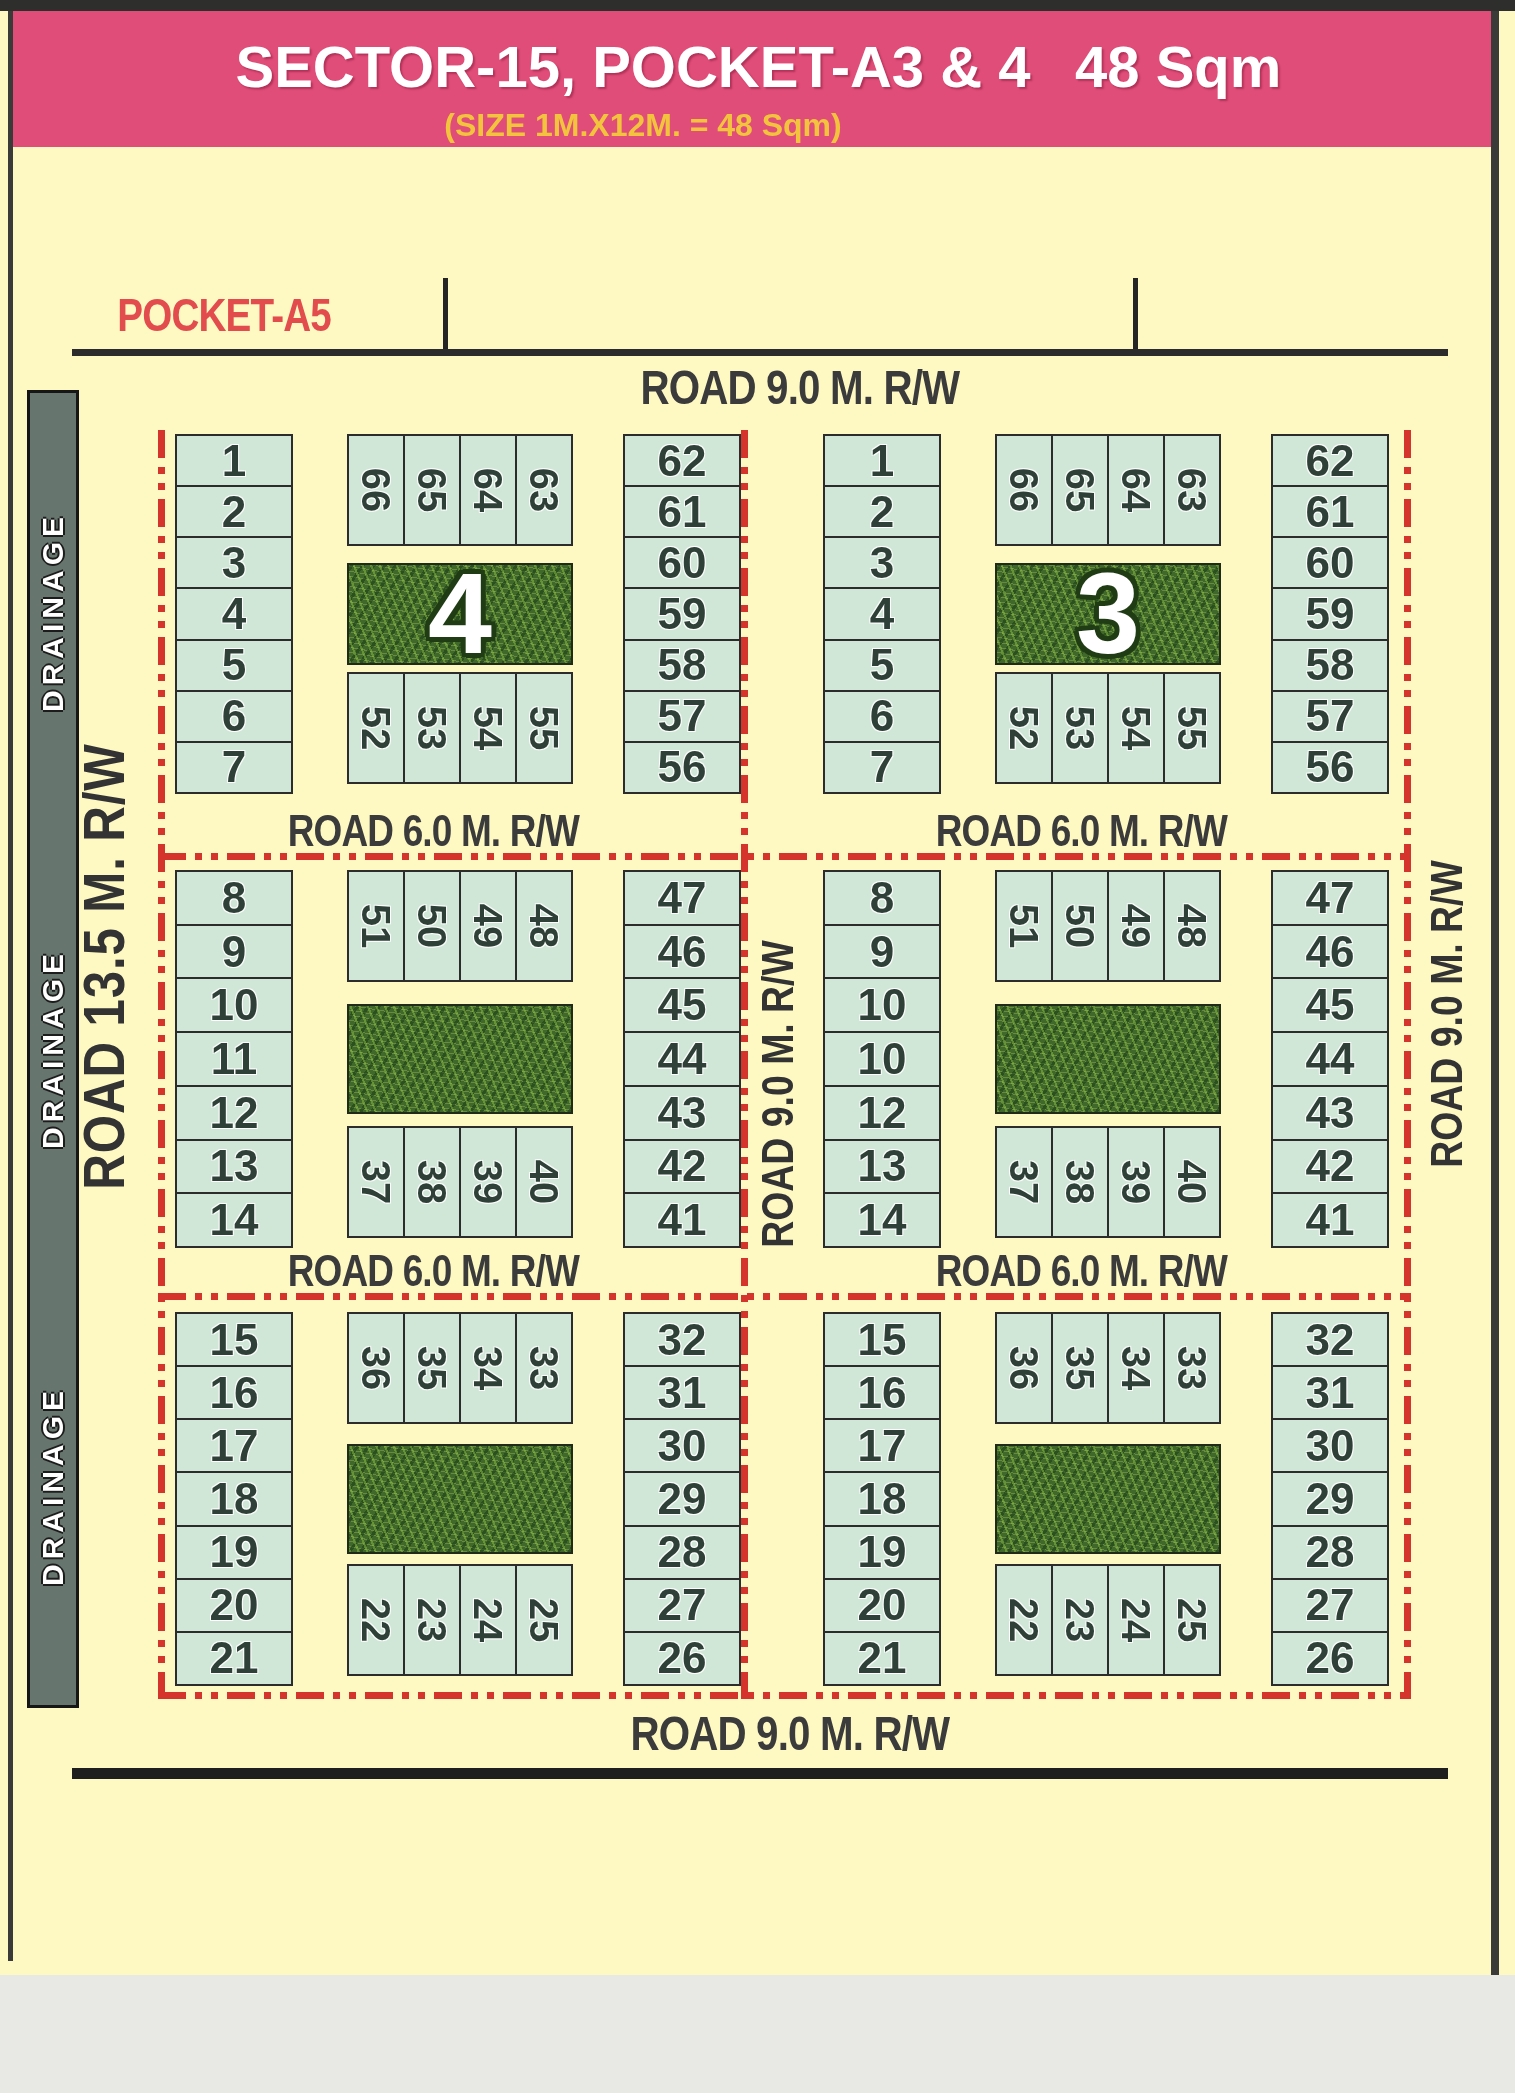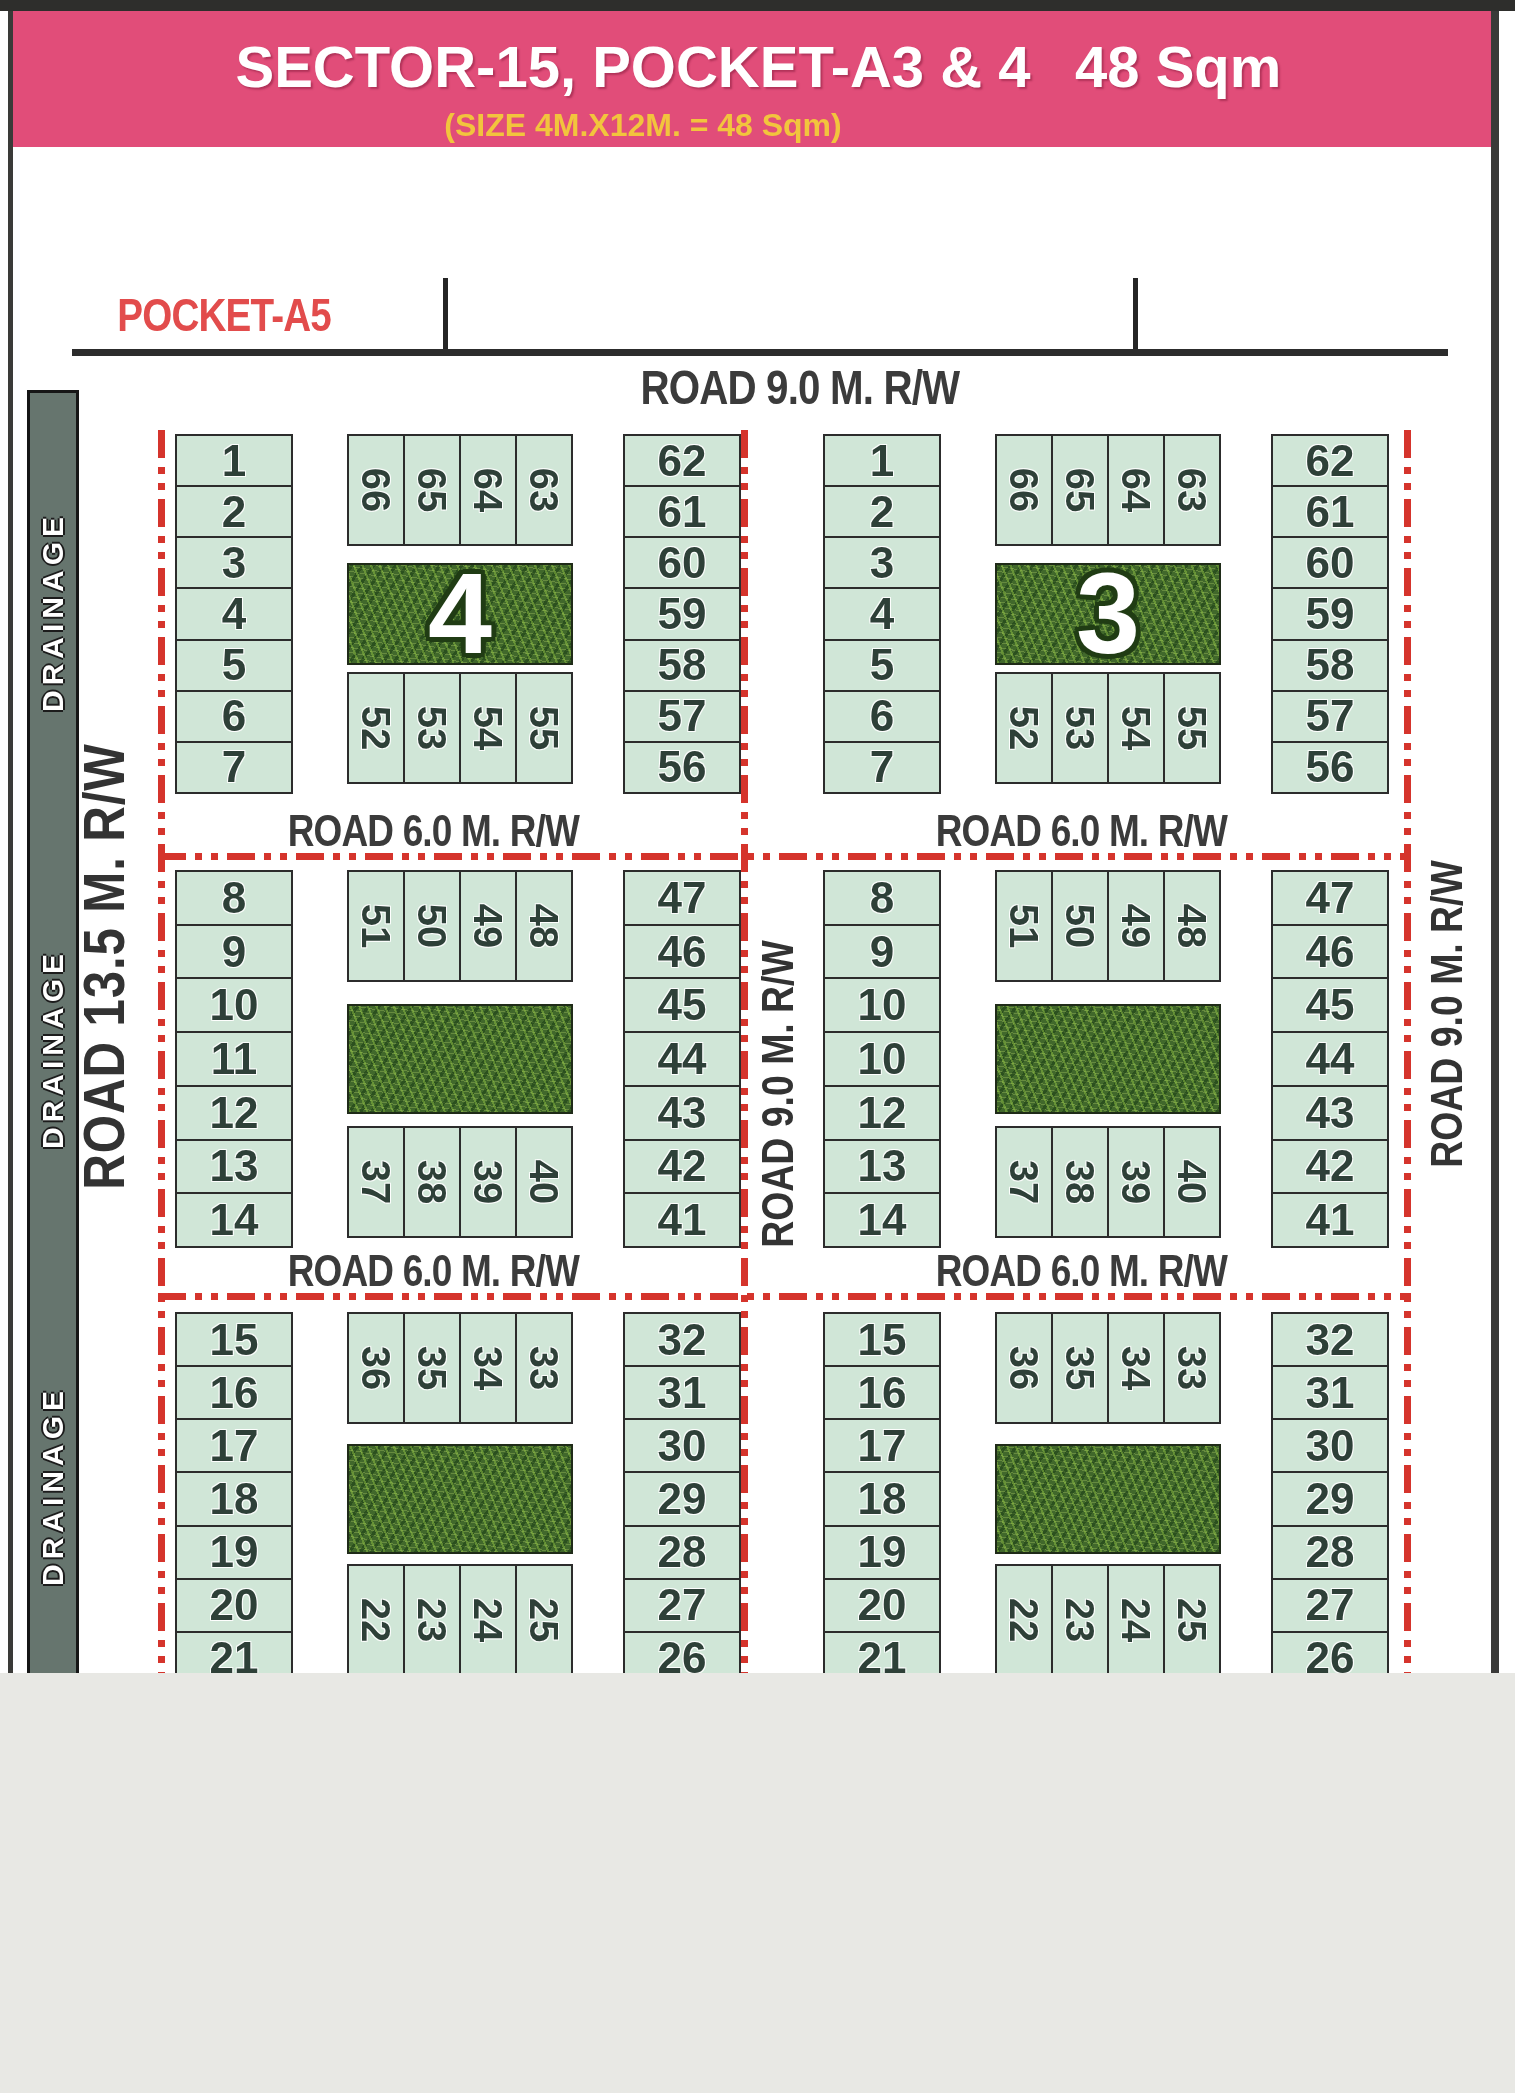--- a/index.html
+++ b/index.html
@@ -1,16 +1,16 @@
 <!DOCTYPE html>
 <html><head>
 <meta charset="utf-8">
 <style>
   html,body{margin:0;padding:0;background:#e8e8e4;}
-  .page{position:relative;width:1515px;height:1673px;background:#ffffff;overflow:hidden;
+  .page{position:relative;width:1515px;height:1975px;background:#fef9c3;overflow:hidden;
         font-family:"Liberation Sans", sans-serif;}
   
   .frame-top{position:absolute;left:0;top:0;width:1515px;height:11px;background:#2e2e2c;}
   .frame-left{position:absolute;left:8px;top:11px;width:5px;height:1950px;background:#3a3a38;}
   .frame-right{position:absolute;left:1491px;top:11px;width:8px;height:1975px;background:#3a3a38;}
   .frame-bottom{position:absolute;left:0;top:2084px;width:1515px;height:3px;background:#c9c9c4;}
 
   
   .banner{position:absolute;left:13px;top:11px;width:1478px;height:136px;background:#e14d79;}
   .banner-title{position:absolute;left:0;top:22px;width:1240px;text-align:center;
@@ -92,21 +92,21 @@
 
 <div class="page">
   <div class="frame-top"></div>
   <div class="frame-left"></div>
   <div class="frame-right"></div>
   <div class="frame-bottom"></div>
 
   <div class="banner">
     <div class="banner-title">SECTOR-15, POCKET-A3 &amp; 4</div>
     <div class="banner-area">48 Sqm</div>
-    <div class="banner-sub">(SIZE 4M.X12M. = 48 Sqm)</div>
+    <div class="banner-sub">(SIZE 1M.X12M. = 48 Sqm)</div>
   </div>
 
   <div class="plabel" style="left:97px;"><span class="cond">POCKET-A5</span></div>
   <div class="tick" style="left:443px;"></div>
   <div class="tick" style="left:1133px;"></div>
   <div class="hline1"></div>
   <div class="road road-top"><span class="cond">ROAD 9.0 M. R/W</span></div>
 
   <div class="drain">
     <div class="drain-seg">

